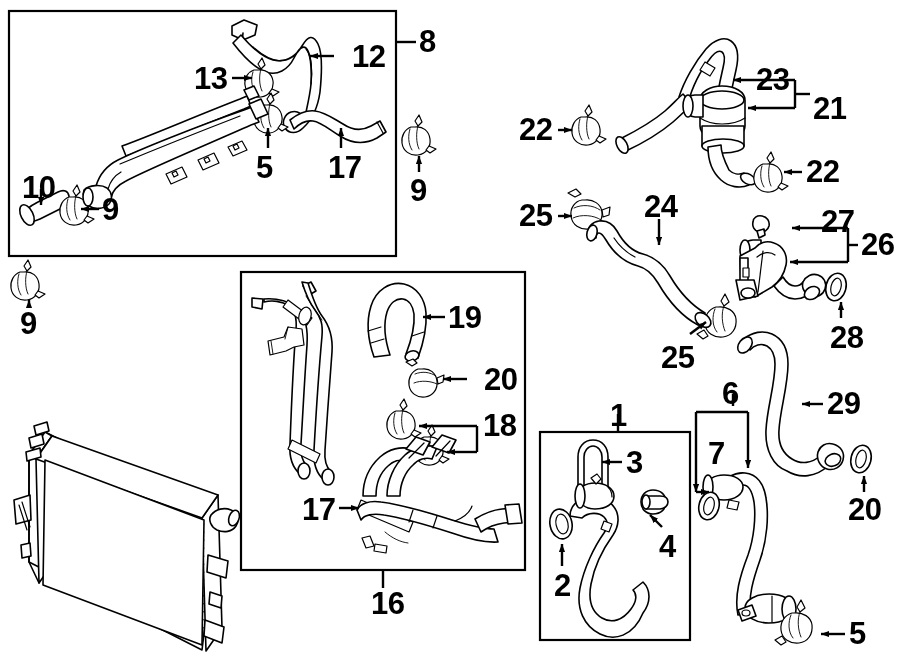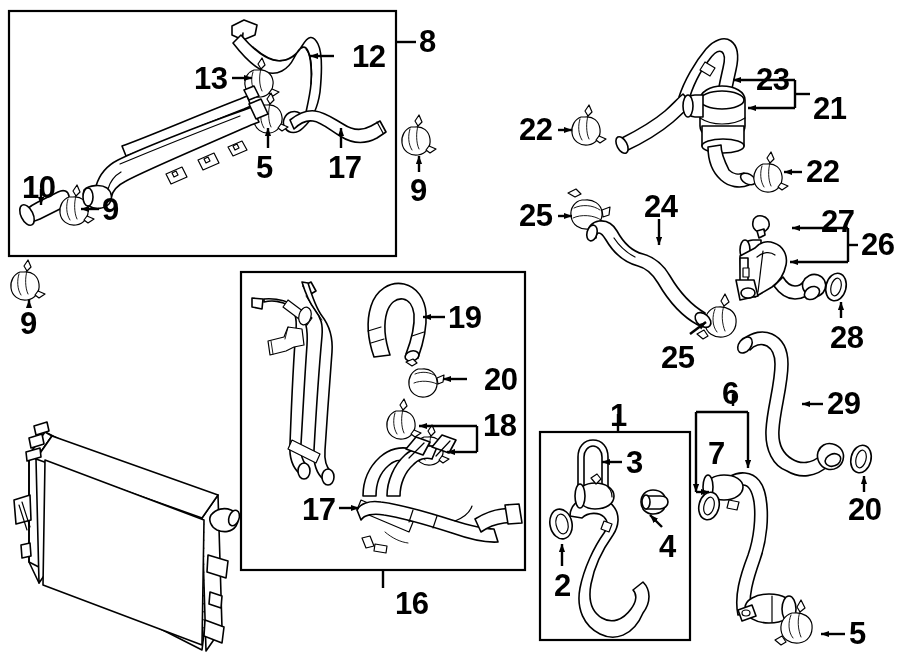--- a/index.html
+++ b/index.html
@@ -564,21 +564,21 @@
 <div class="lbl" style="left:708px;top:438px;">7</div>
 <div class="lbl" style="left:419px;top:26px;">8</div>
 <div class="lbl" style="left:410px;top:175px;">9</div>
 <div class="lbl" style="left:20px;top:308px;">9</div>
 <div class="lbl" style="left:22px;top:172px;">10</div>
 <div class="lbl" style="left:102px;top:194px;">9</div>
 <div class="lbl" style="left:352px;top:41px;">12</div>
 <div class="lbl" style="left:194px;top:63px;text-align:center;">13</div>
 <div class="lbl" style="left:328px;top:152px;">17</div>
 <div class="lbl" style="left:256px;top:152px;">5</div>
-<div class="lbl" style="left:371px;top:588px;margin-left:24px;">16</div>
+<div class="lbl" style="left:371px;top:588px;">16</div>
 <div class="lbl" style="left:302px;top:494px;">17</div>
 <div class="lbl" style="left:483px;top:410px;">18</div>
 <div class="lbl" style="left:448px;top:302px;">19</div>
 <div class="lbl" style="left:484px;top:364px;">20</div>
 <div class="lbl" style="left:813px;top:77px;margin-top:16px;">21</div>
 <div class="lbl" style="left:519px;top:114px;">22</div>
 <div class="lbl" style="left:806px;top:156px;">22</div>
 <div class="lbl" style="left:756px;top:64px;">23</div>
 <div class="lbl" style="left:644px;top:191px;">24</div>
 <div class="lbl" style="left:519px;top:200px;">25</div>

